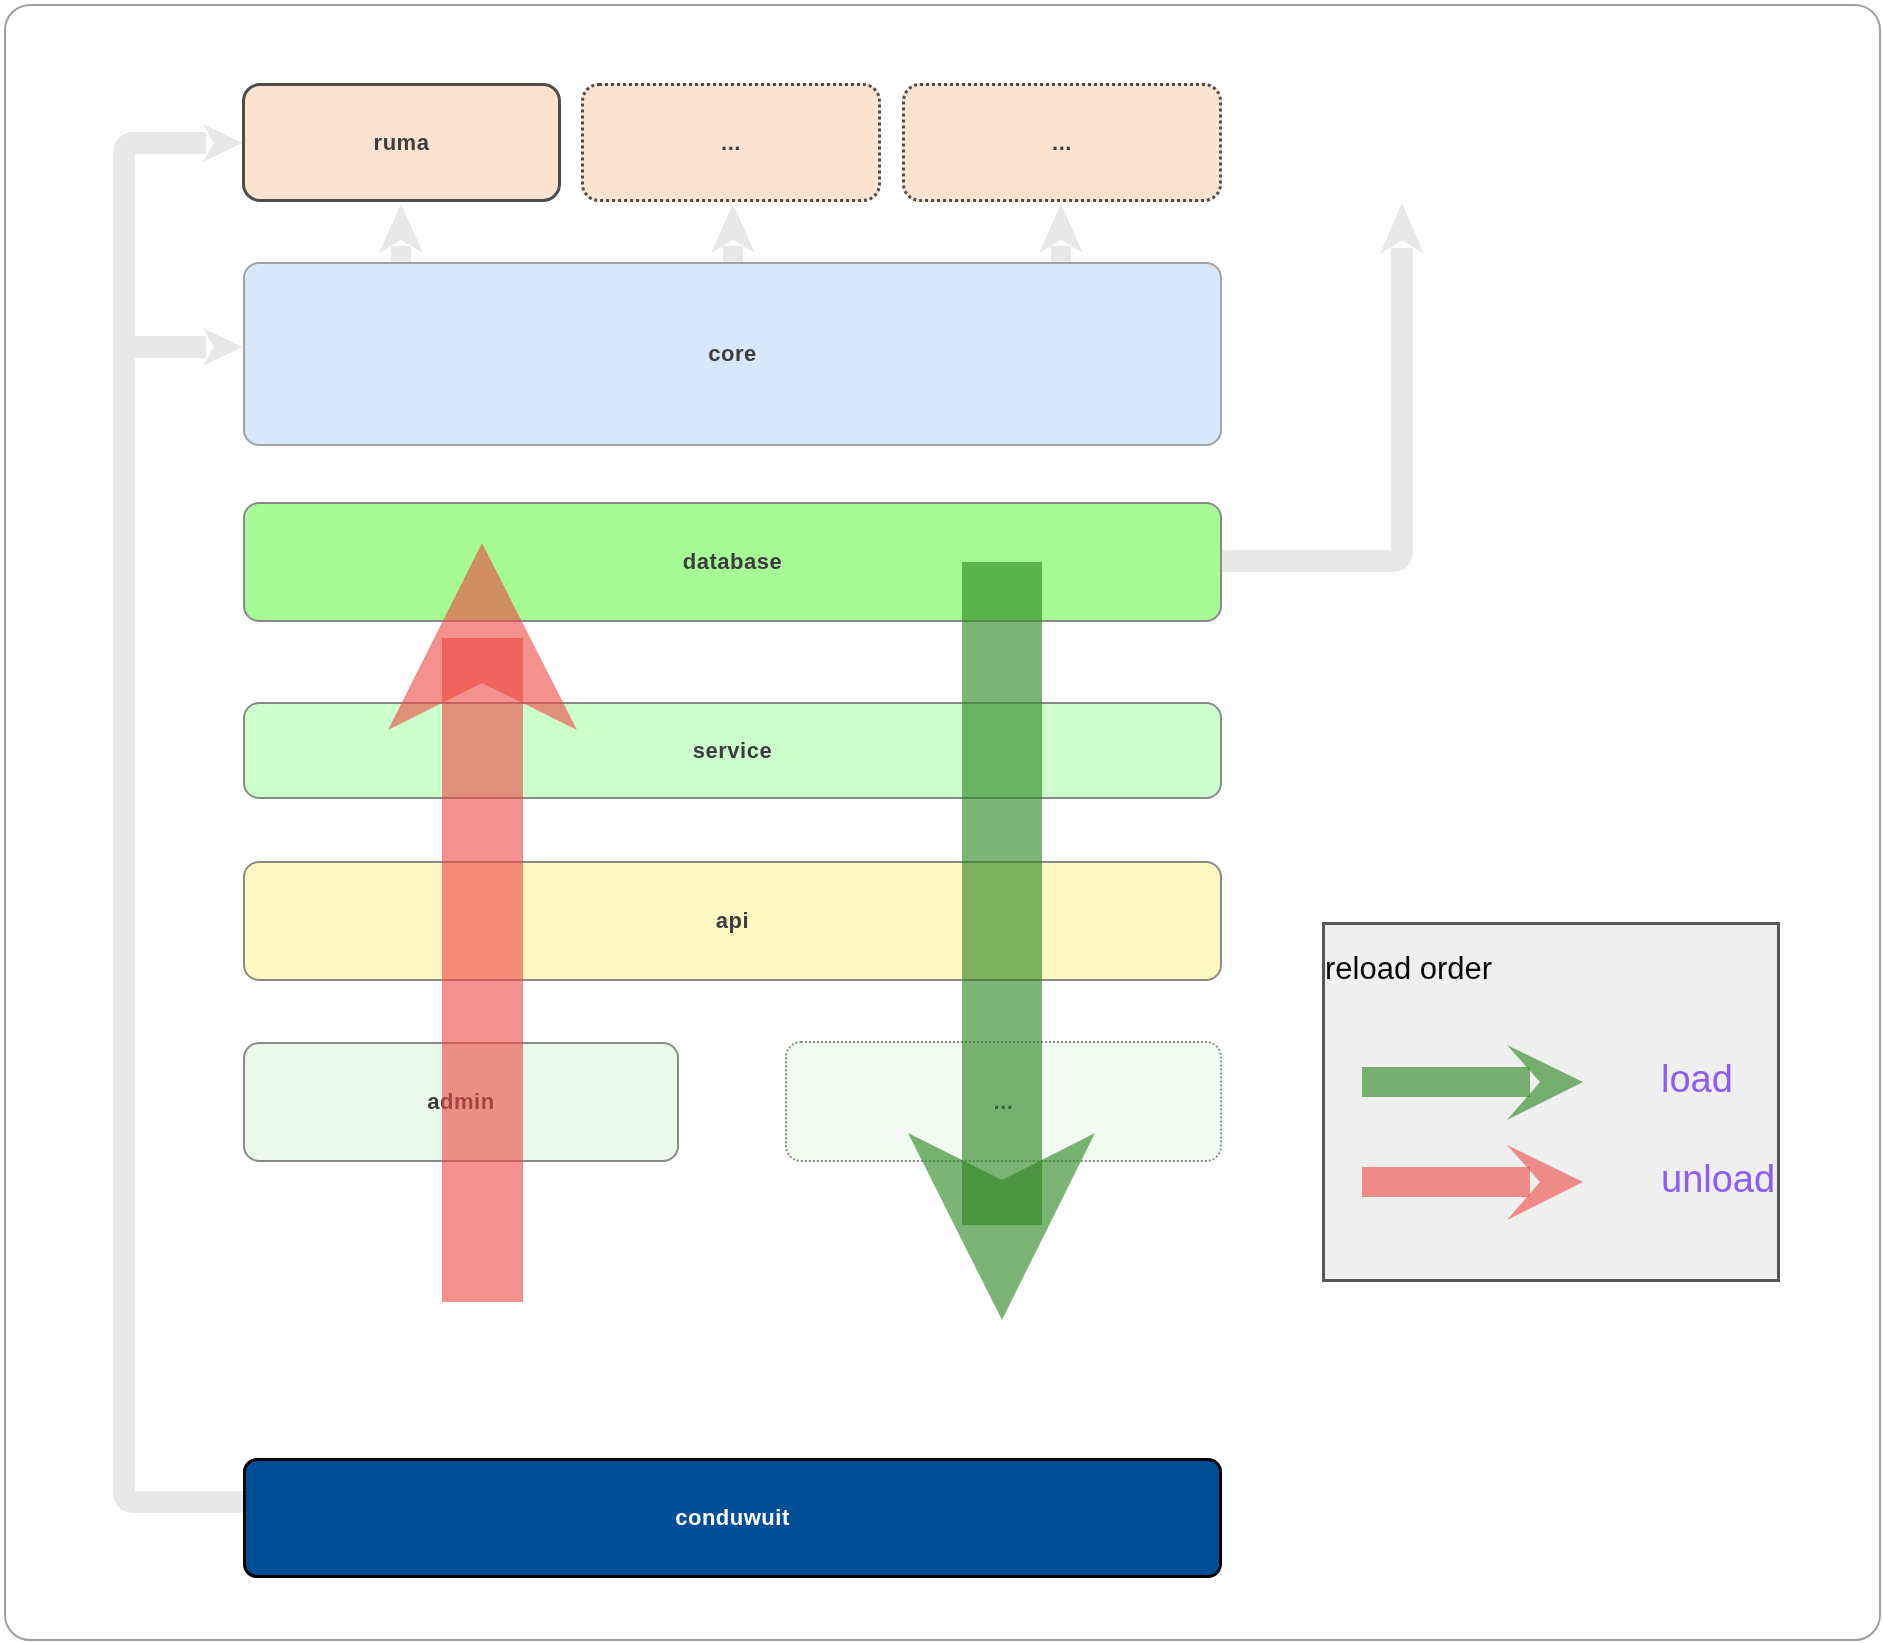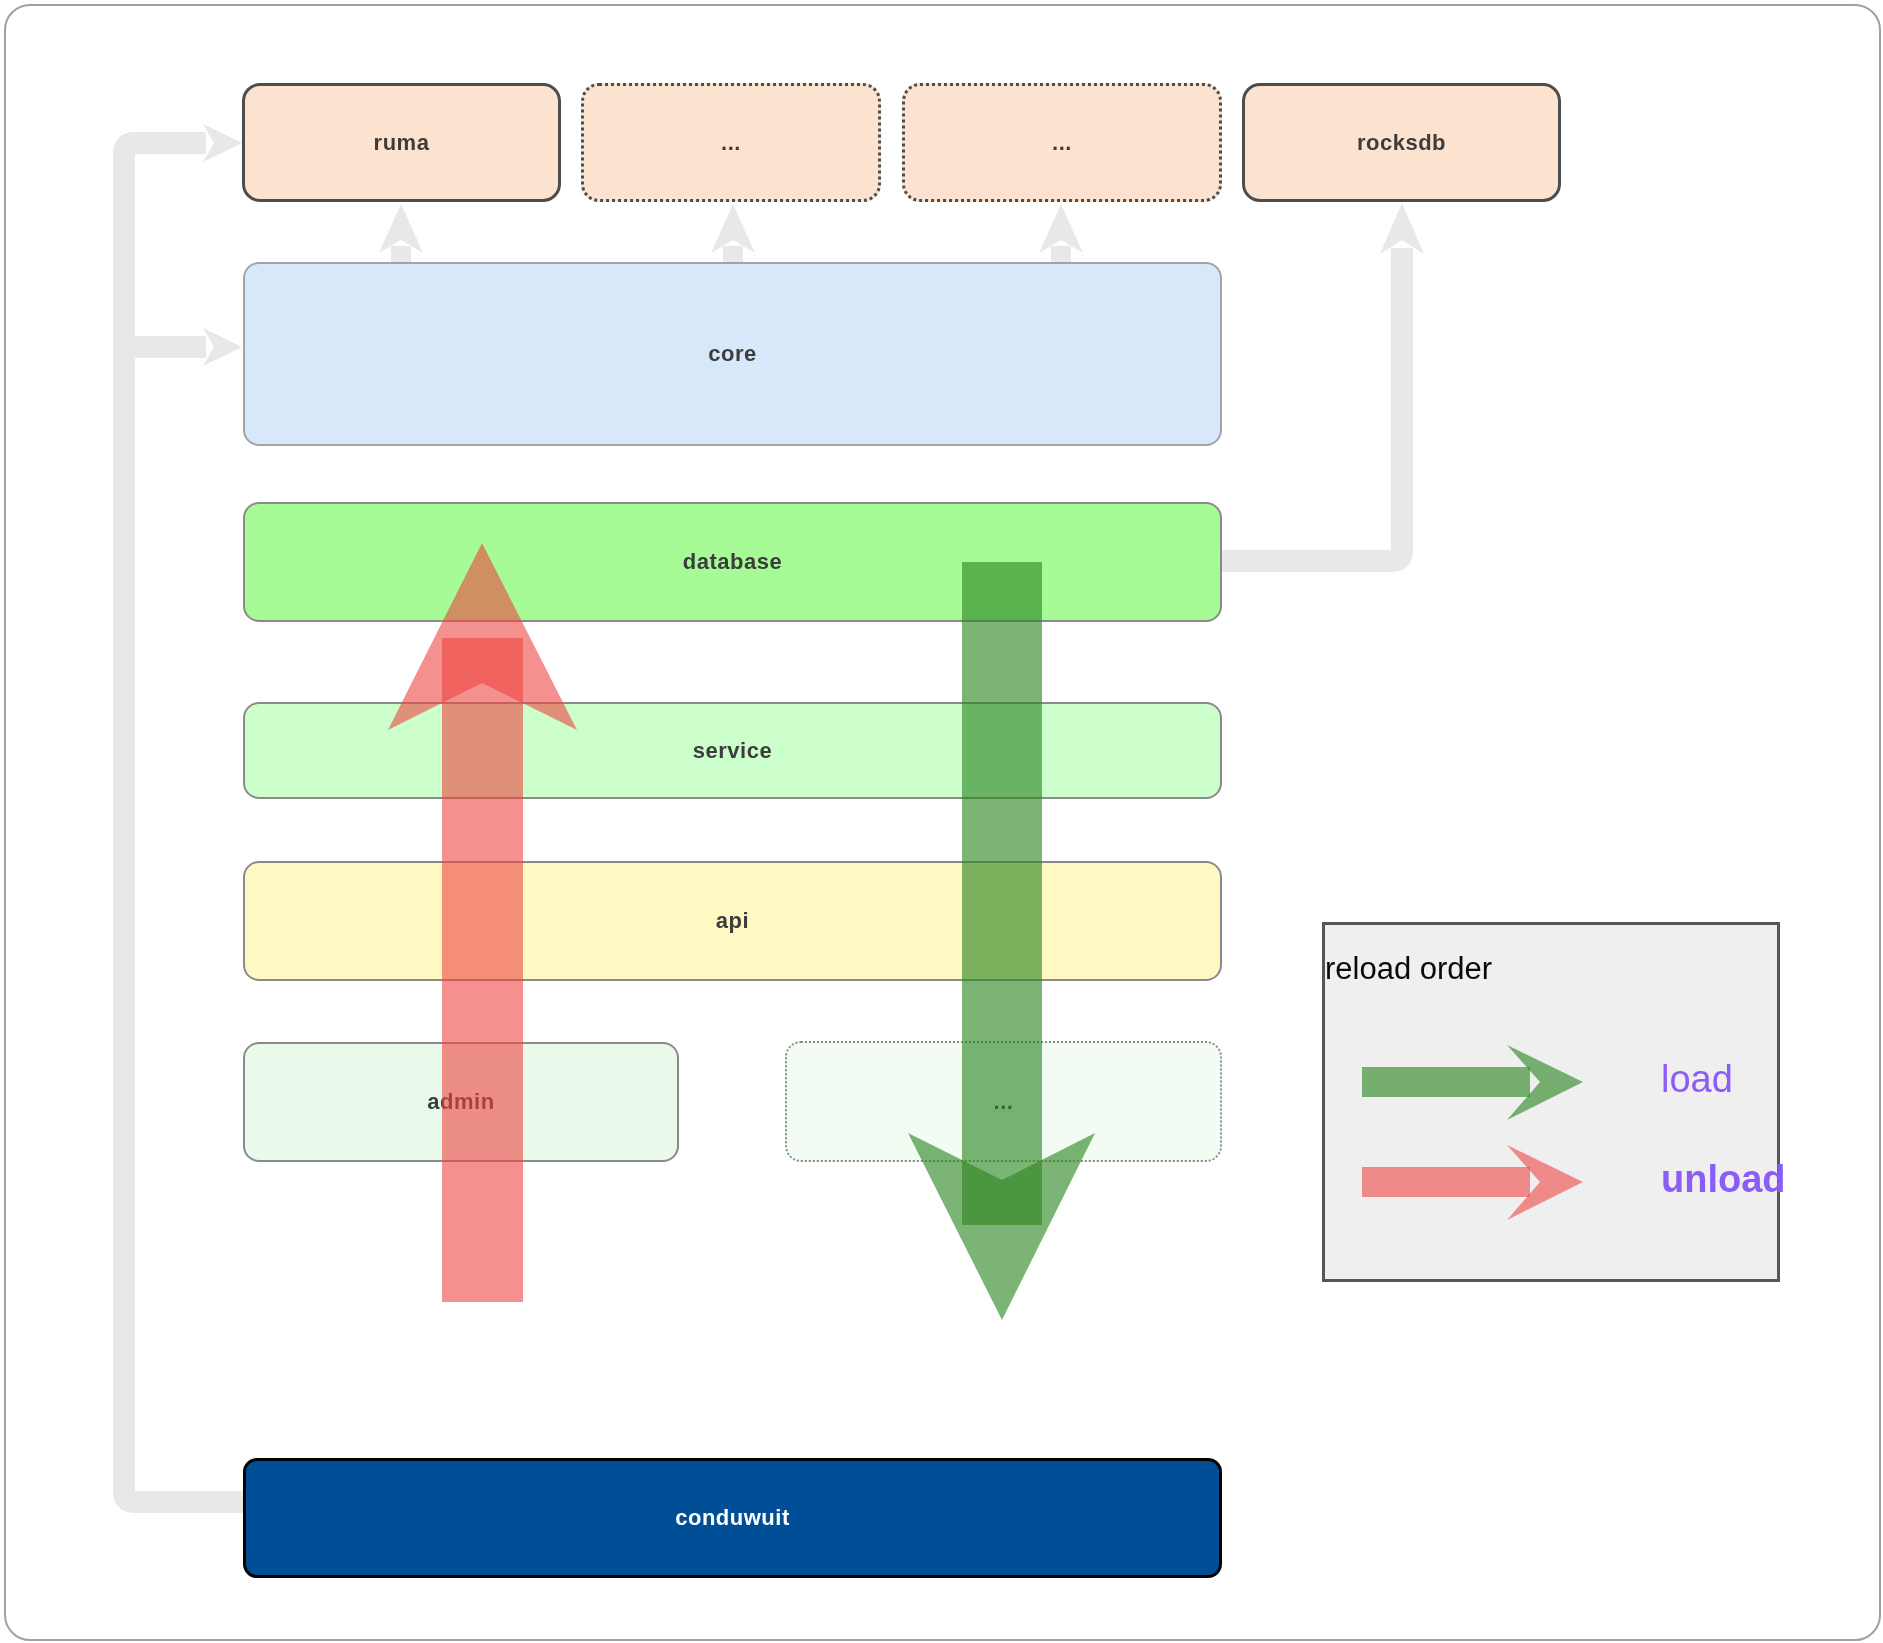--- a/index.html
+++ b/index.html
@@ -47,23 +47,20 @@
 
   <div class="box peach r18" style="left:242px;top:83px;width:319px;height:119px;">
     <span>ruma</span>
   </div>
   <div class="box peach dotted r18" style="left:581px;top:83px;width:300px;height:119px;">
     <span class="dots">...</span>
   </div>
   <div class="box peach dotted r18" style="left:902px;top:83px;width:320px;height:119px;">
     <span class="dots">...</span>
   </div>
-  <div class="box peach r18" style="left:1242px;top:83px;width:319px;height:119px;">
-    <span>rocksdb</span>
-  </div>
 
   <div class="box r16" style="left:243px;top:262px;width:979px;height:184px;background:#d6e8fa;border:2px solid #a3a3a3;">
     <span>core</span>
   </div>
   <div class="box r16" style="left:243px;top:502px;width:979px;height:120px;background:#a6fb96;border:2px solid #8a8a8a;">
     <span>database</span>
   </div>
   <div class="box r16" style="left:243px;top:702px;width:979px;height:97px;background:#ccffcc;border:2px solid #8a8a8a;">
     <span>service</span>
   </div>
@@ -77,21 +74,21 @@
     <span class="dots">...</span>
   </div>
   <div class="box" style="left:243px;top:1442px;width:979px;height:120px;background:#004f96;border:3px solid #000;border-radius:14px;color:#ffffff;font-weight:700;margin-top:16px;">
     <span>conduwuit</span>
   </div>
 
   <div class="legend" style="left:1322px;top:922px;width:458px;height:360px;">
     <div class="legend-title">reload order</div>
   </div>
   <div class="legend-label" style="left:1625px;top:1058px;">load</div>
-  <div class="legend-label" style="left:1625px;top:1158px;font-weight:bold;">unload</div>
+  <div class="legend-label" style="left:1625px;top:1158px;">unload</div>
 
   <svg class="layer" viewBox="0 0 1883 1643">
 
     <g fill="#ed4641" fill-opacity="0.6">
       <rect x="442" y="638" width="81" height="664"></rect>
       <polygon points="482,543 577,730 482,683 388,730"></polygon>
     </g>
 
     <g fill="#2b8621" fill-opacity="0.62">
       <rect x="962" y="562" width="80" height="663"></rect>

